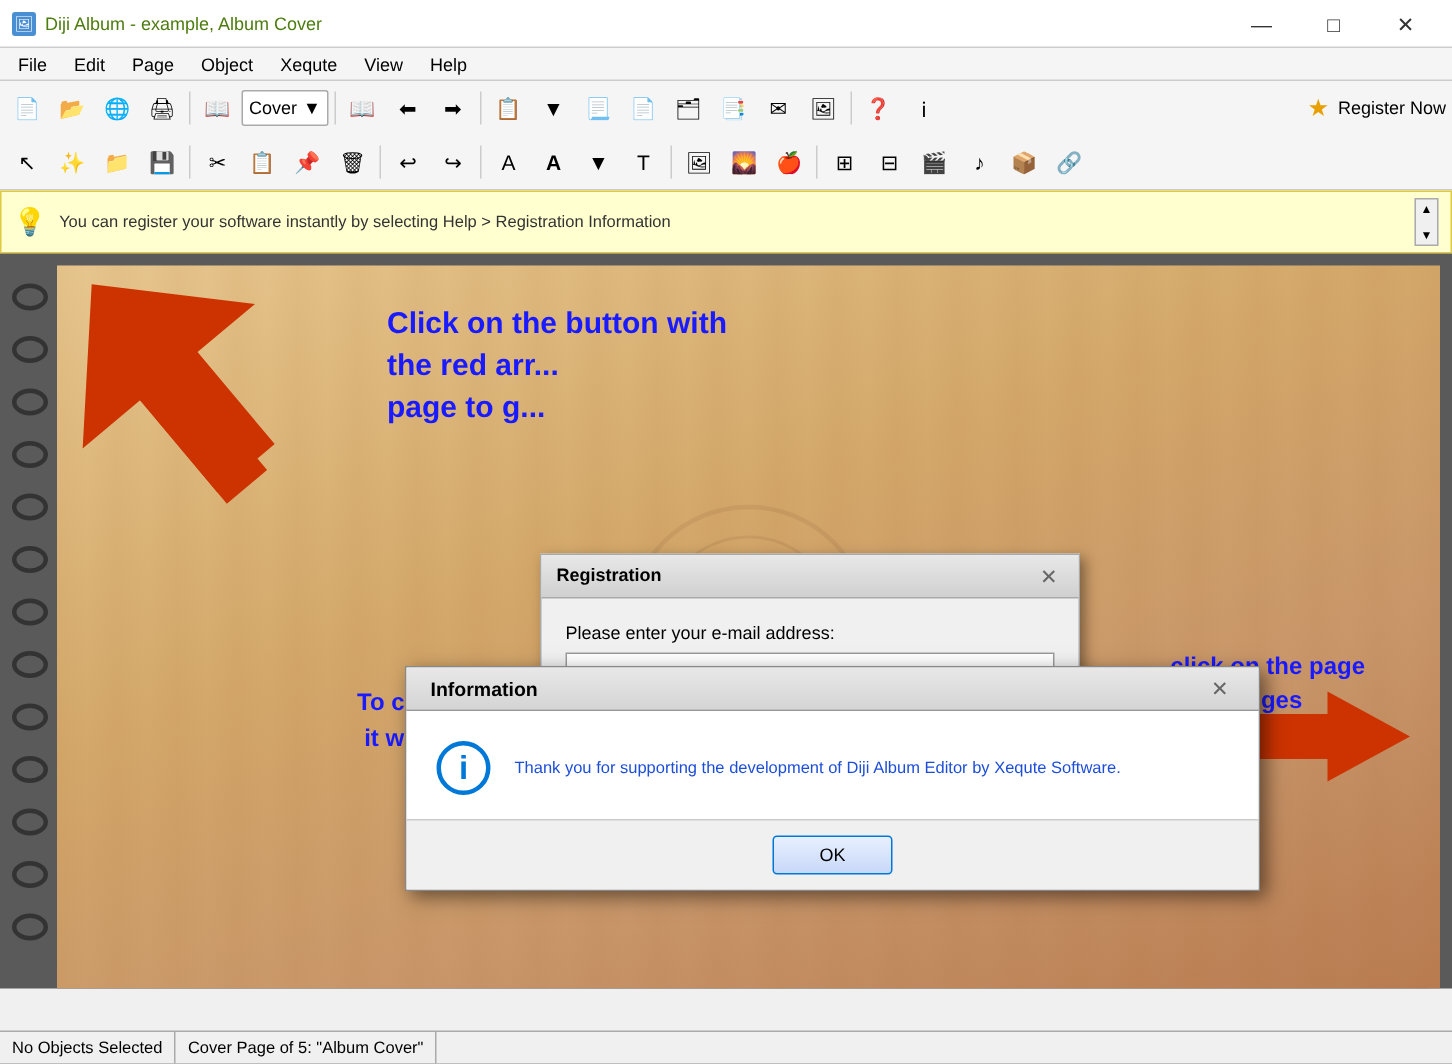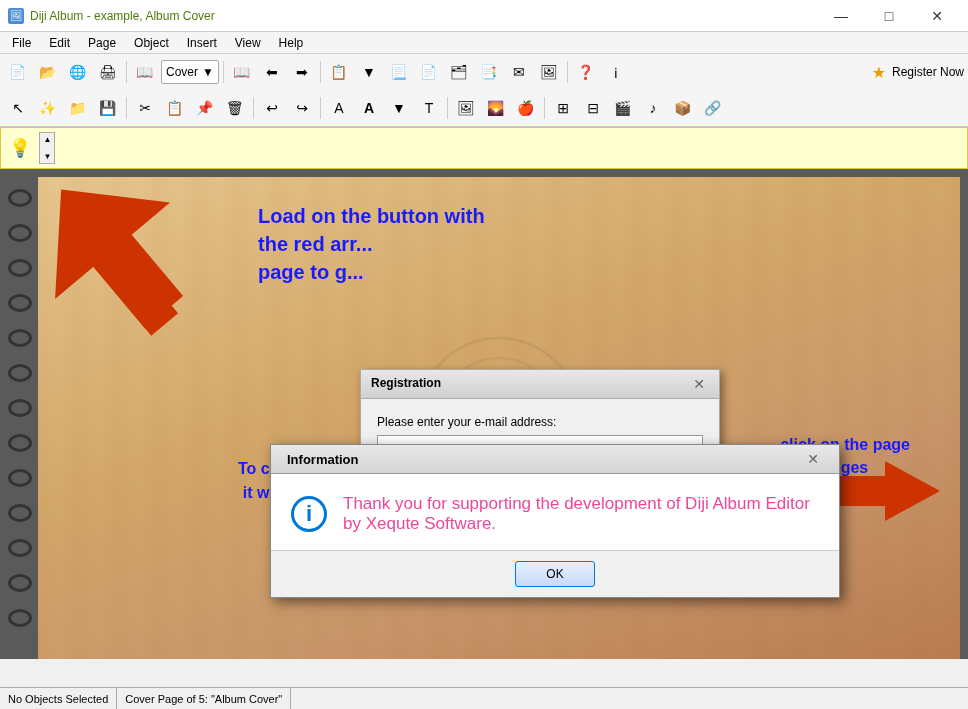--- a/index.html
+++ b/index.html
@@ -229,21 +229,21 @@
       border-radius: 50%;
       border: 3px solid #0078d7;
       color: #0078d7;
       font-size: 22px;
       font-weight: bold;
       display: flex;
       align-items: center;
       justify-content: center;
       flex-shrink: 0;
     }
-    .info-text { font-size: 17px; color: #ec4899; }
+    .info-text { font-size: 11px; color: #1d4ed8; }
     .info-dialog-footer {
       padding: 10px 20px;
       display: flex;
       justify-content: center;
       background: #f0f0f0;
       border-top: 1px solid #ccc;
     }
     .ok-btn {
       width: 80px;
       height: 26px;
@@ -324,21 +324,21 @@
     <button class="title-bar-btn">□</button>
     <button class="title-bar-btn close">✕</button>
   </div>
 </div>
 
 <div class="menu-bar">
   <div class="menu-item">File</div>
   <div class="menu-item">Edit</div>
   <div class="menu-item">Page</div>
   <div class="menu-item">Object</div>
-  <div class="menu-item">Insert</div>
+  <div class="menu-item">Xequte</div>
   <div class="menu-item">View</div>
   <div class="menu-item">Help</div>
 </div>
 
 <div class="toolbar-container">
   <div class="toolbar-row">
 
     <button class="toolbar-btn" title="New">📄</button>
     <button class="toolbar-btn" title="Open">📂</button>
     <button class="toolbar-btn" title="Web">🌐</button>
@@ -401,20 +401,21 @@
     <button class="toolbar-btn">⊟</button>
     <button class="toolbar-btn">🎬</button>
     <button class="toolbar-btn">♪</button>
     <button class="toolbar-btn">📦</button>
     <button class="toolbar-btn">🔗</button>
   </div>
 </div>
 
 <div class="info-bar">
   <span class="info-bar-icon">💡</span>
+  <span class="info-bar-text">You can register your software instantly by selecting Help &gt; Registration Information</span>
   <div class="info-bar-scroll">
     <span style="font-size:8px">▲</span>
     <span style="font-size:8px">▼</span>
   </div>
 </div>
 
 <div class="canvas-wrapper" style="height: 490px; position: relative; background: #5a5a5a;">
 
   <div style="position:absolute; top:14px; left:42px; right:12px; bottom:4px; background: rgba(0,0,0,0.25); z-index:0;"></div>
   <div style="position:absolute; top:12px; left:40px; right:14px; bottom:2px; background: rgba(0,0,0,0.2); z-index:0;"></div>
@@ -442,21 +443,21 @@
         <polygon points="20,10 80,10 80,130 150,130 150,190 20,190" fill="none"></polygon>
 
         <g transform="translate(20,20) rotate(-40, 60, 80)">
           <rect x="40" y="20" width="35" height="120" fill="#cc3300"></rect>
           <polygon points="0,80 75,0 150,80 100,80 100,160 50,160 50,80" fill="#cc3300" transform="translate(-10,-30)"></polygon>
         </g>
       </svg>
     </div>
 
     <div style="position:absolute; top:25px; left:220px; color:#1a1aff; font-weight:bold; font-size:20px; z-index:5; line-height:1.4;">
-      <div>Load on the button with</div>
+      <div>Click on the button with</div>
       <div>the red arr...</div>
       <div>page to g...</div>
     </div>
 
     <div style="position:absolute; bottom:130px; left:200px; color:#1a1aff; font-weight:bold; font-size:16px; text-align:center; z-index:5; line-height:1.5;">
       <div>To change this object or edit its text, click</div>
       <div>it with the right mouse button and select</div>
       <div>properties</div>
     </div>
 

